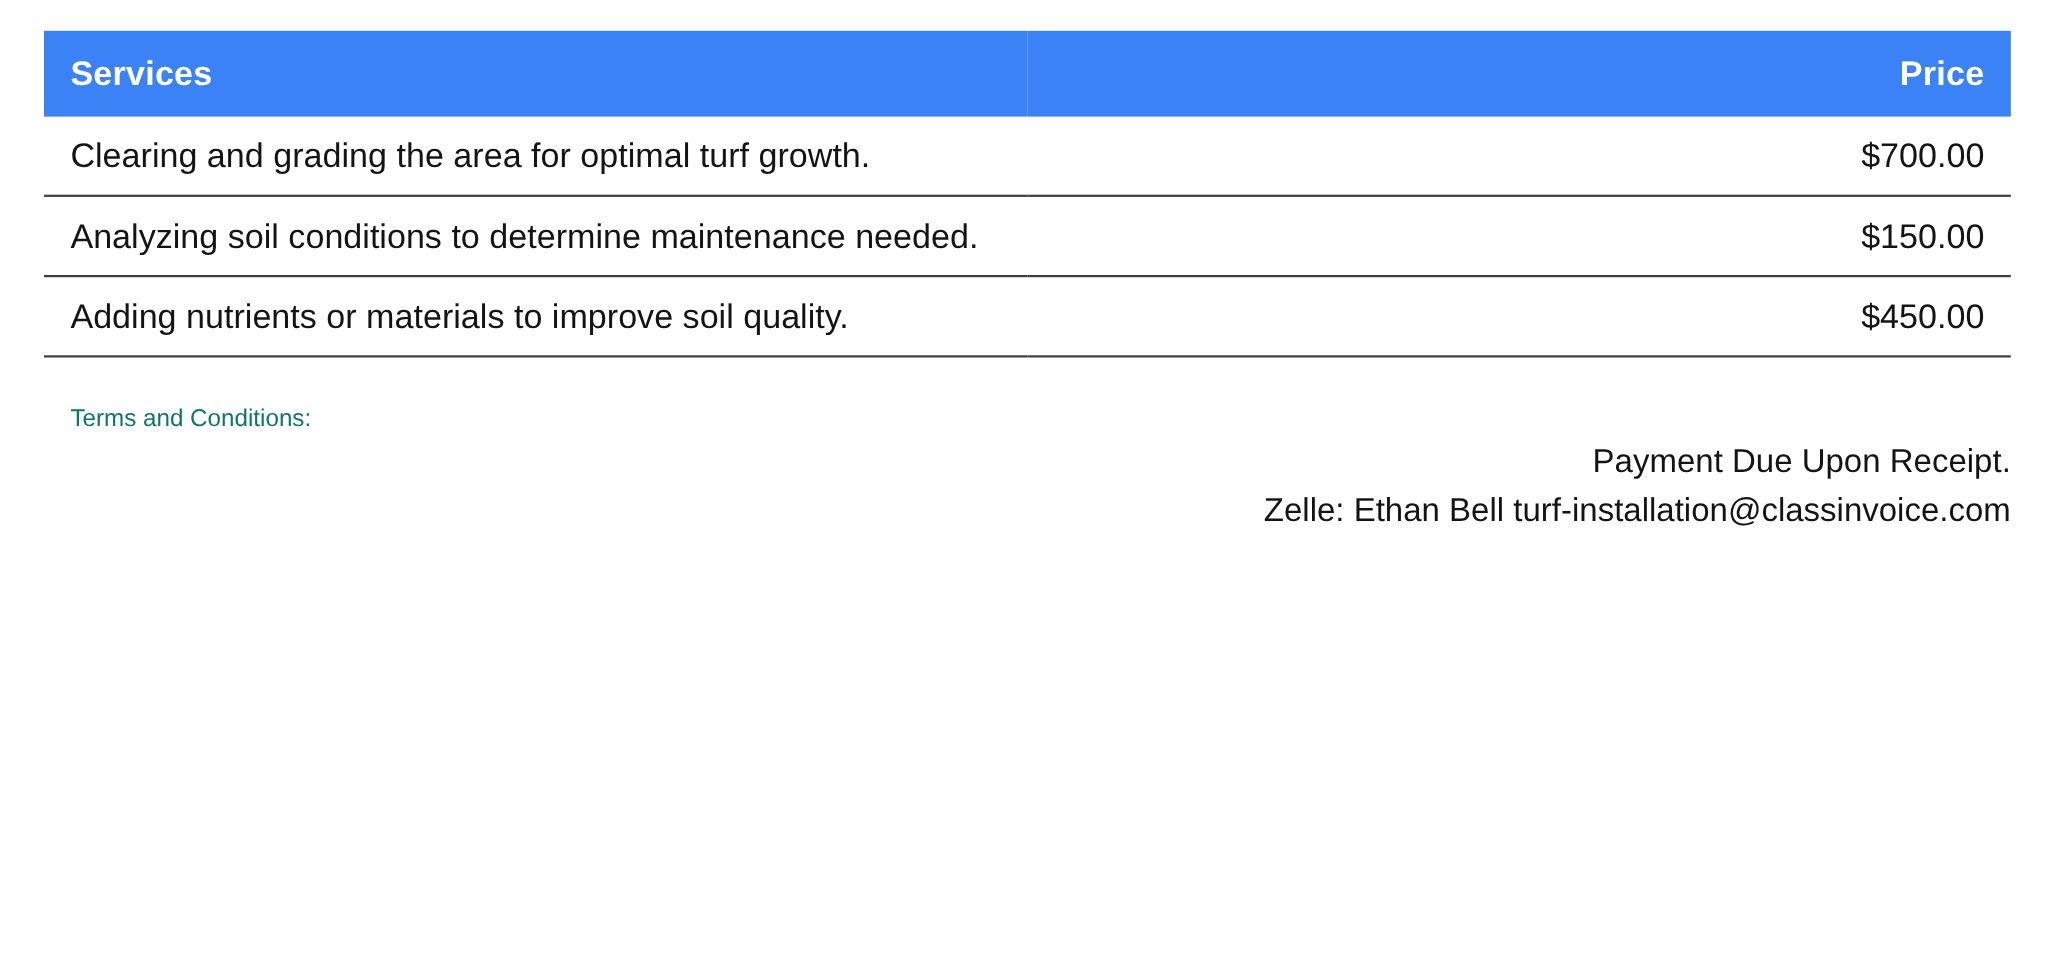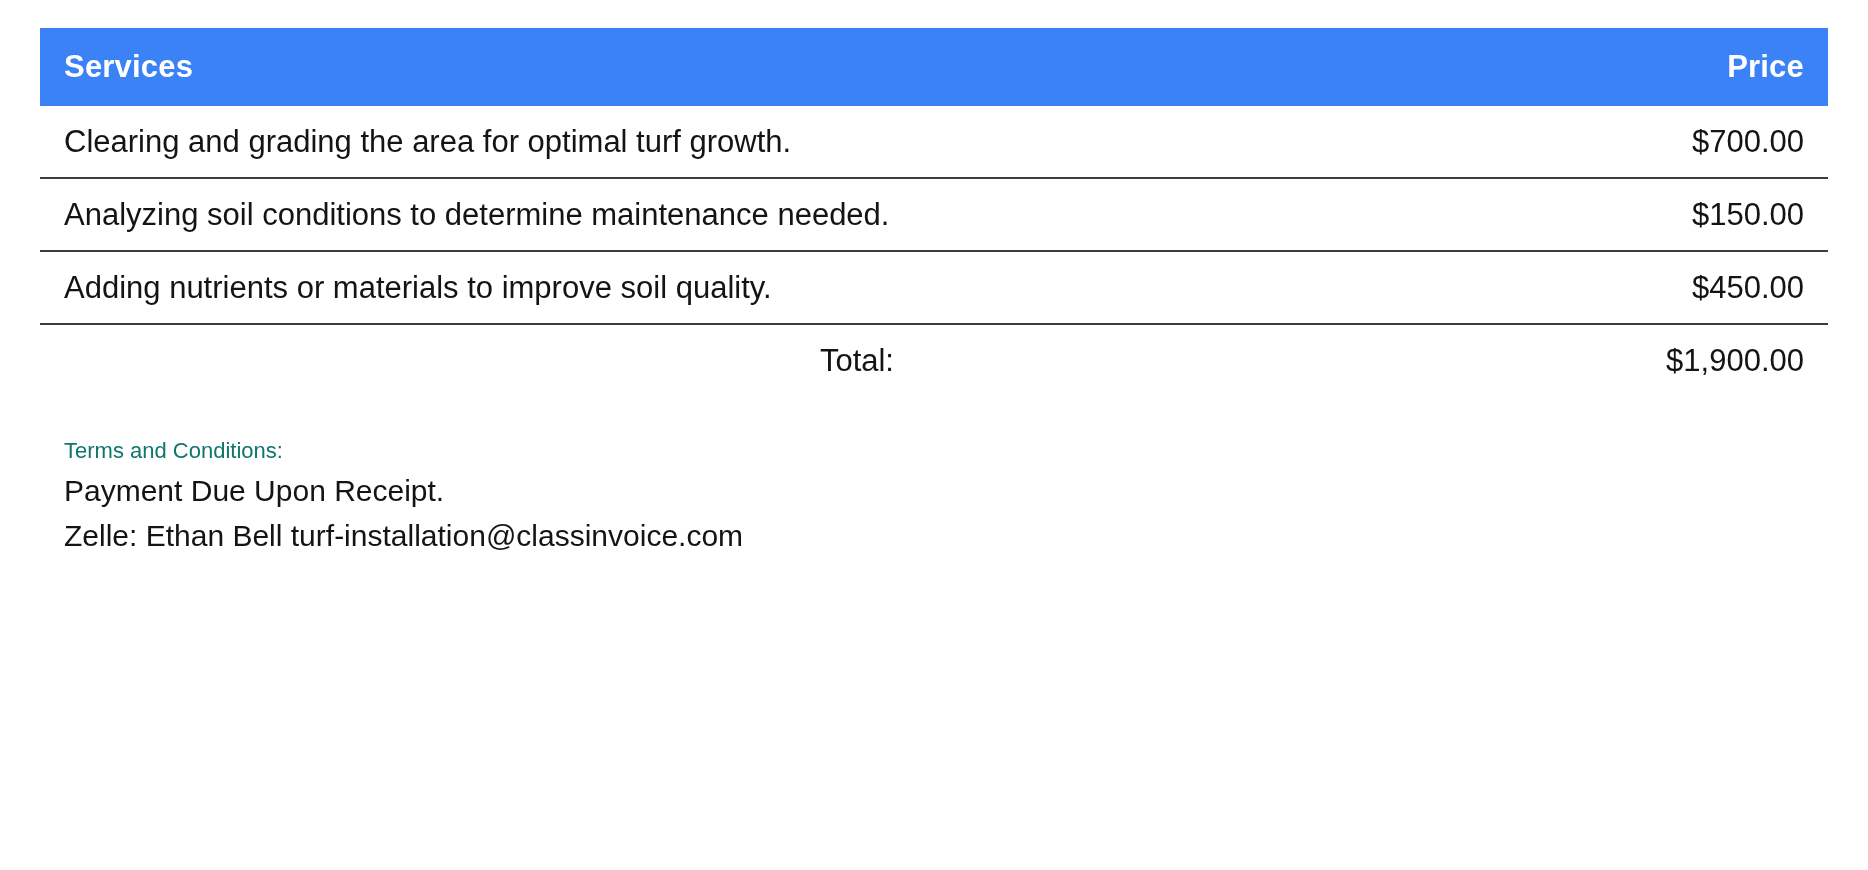--- a/index.html
+++ b/index.html
@@ -77,20 +77,21 @@
   .terms-heading {
     font-size: 22px;
     color: #0f766e;
     margin-bottom: 4px;
   }
   .terms-line {
     font-size: 30px;
     color: #141414;
     line-height: 1.5;
     white-space: nowrap;
+    text-align: right;
   }
 </style>
 </head>
 <body>
 
 <div class="page">
 
   <table class="services-table">
     <thead>
       <tr>
@@ -104,24 +105,20 @@
         <td class="td-price">$700.00</td>
       </tr>
       <tr>
         <td class="td-desc">Analyzing soil conditions to determine maintenance needed.</td>
         <td class="td-price">$150.00</td>
       </tr>
       <tr>
         <td class="td-desc">Adding nutrients or materials to improve soil quality.</td>
         <td class="td-price">$450.00</td>
       </tr>
-      <tr class="total-row">
-        <td class="total-label">Total:</td>
-        <td class="total-value">$1,900.00</td>
-      </tr>
     </tbody>
   </table>
 
   <div class="terms">
     <div class="terms-heading">Terms and Conditions:</div>
     <div class="terms-line">Payment Due Upon Receipt.</div>
     <div class="terms-line">Zelle: Ethan Bell turf-installation@classinvoice.com</div>
   </div>
 
 </div>

